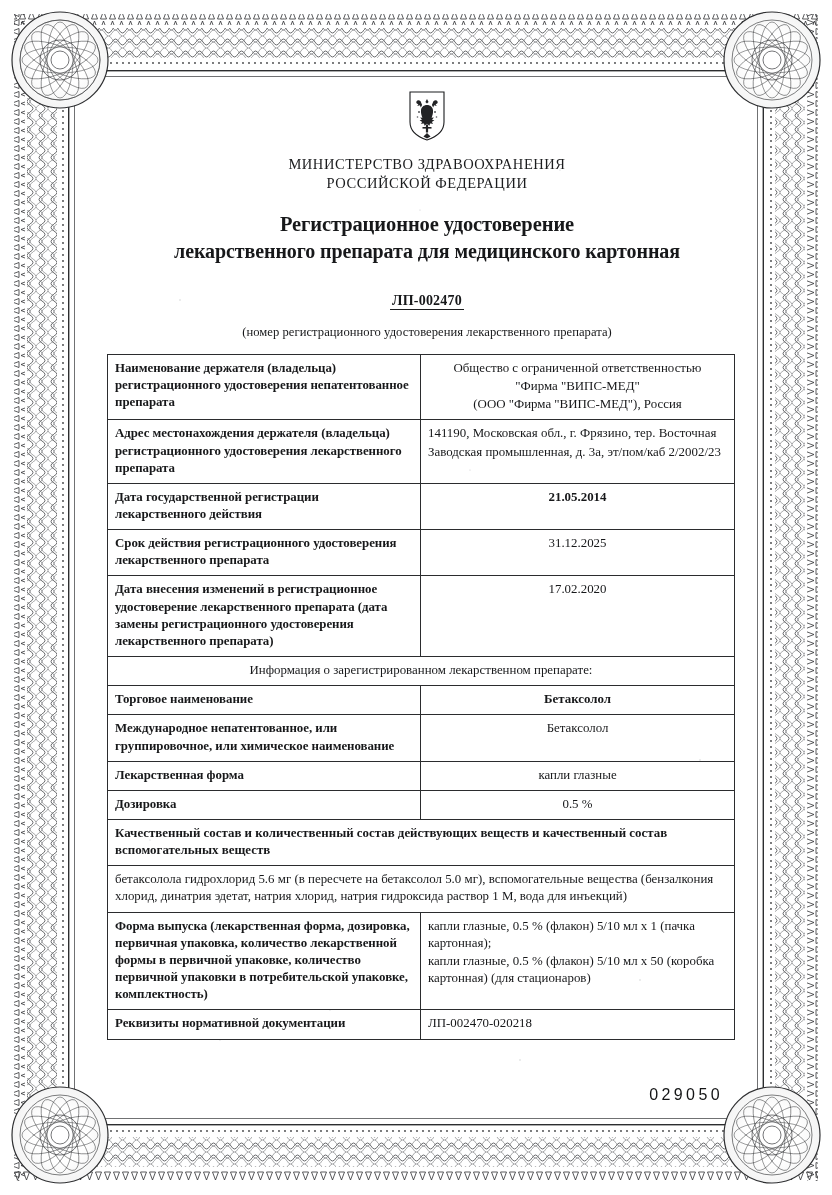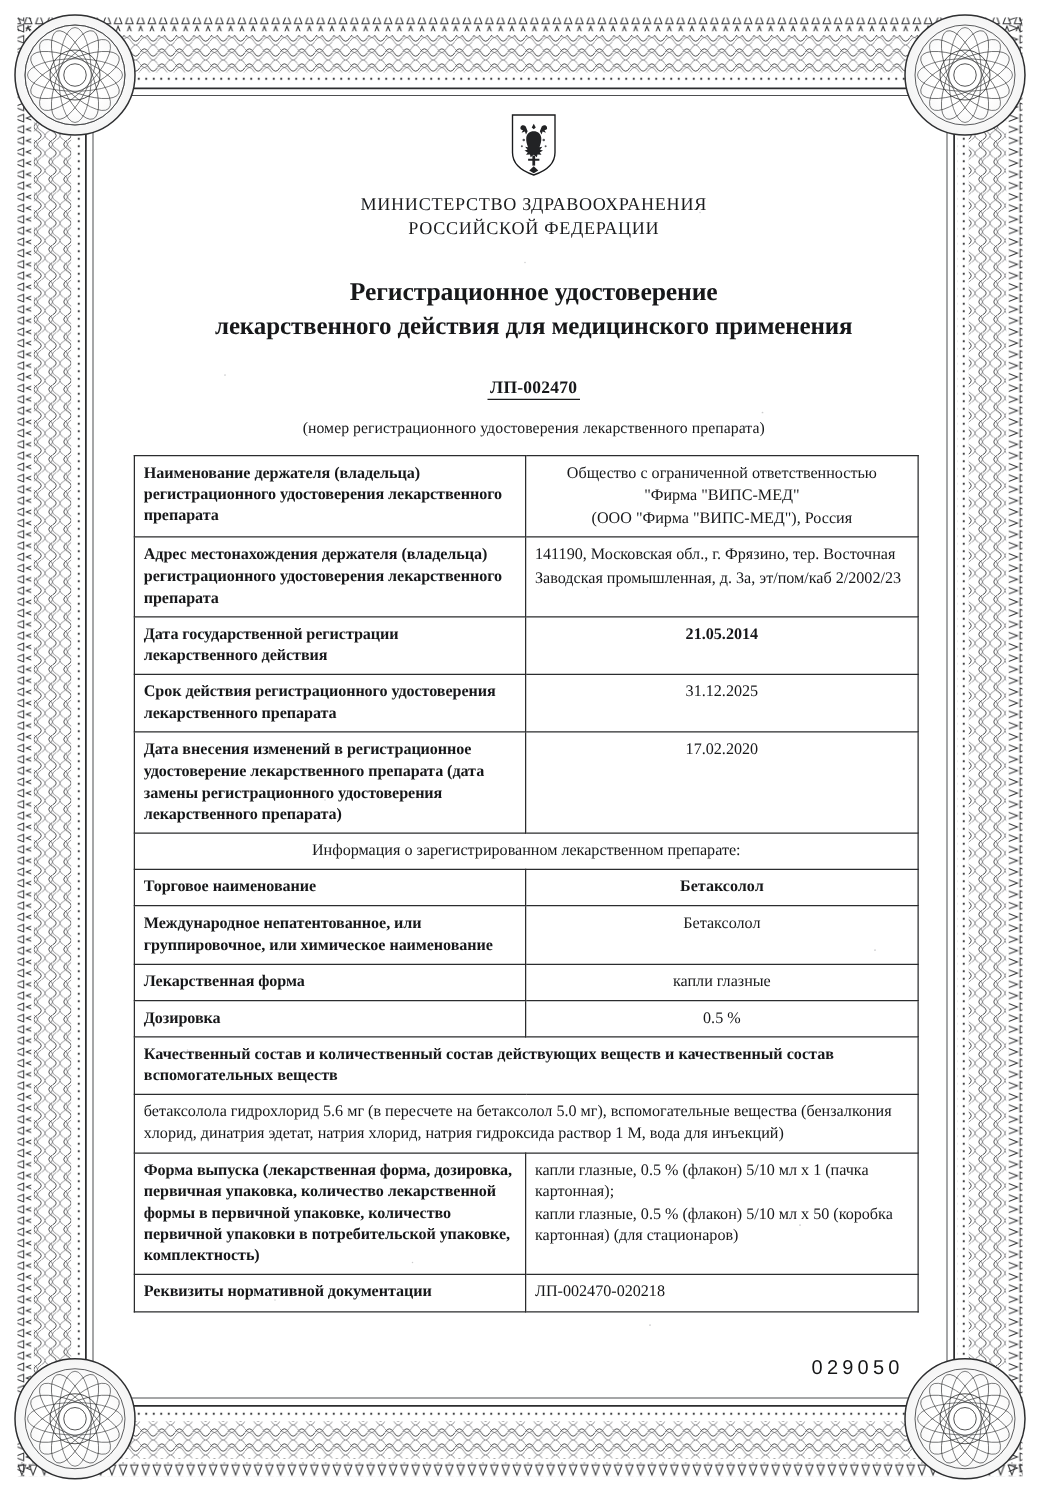--- a/index.html
+++ b/index.html
@@ -36,21 +36,21 @@
     margin-top:13px;
     color:#1b1c1e;
   }
 
   
   .doc-title{
     text-align:center;
     font-weight:bold;
     font-size:20.5px;
     line-height:1.3;
-    margin-top:28px;
+    margin-top:18px;
     letter-spacing:-.1px;
   }
   .doc-title .line2{font-size:20px;display:block;}
 
   
   .regnum{
     text-align:center;
     margin-top:27px;
   }
   .regnum-value{
@@ -297,32 +297,32 @@
     </svg>
   </div>
 
   <div class="ministry">
     <div>МИНИСТЕРСТВО ЗДРАВООХРАНЕНИЯ</div>
     <div>РОССИЙСКОЙ ФЕДЕРАЦИИ</div>
   </div>
 
   <div class="doc-title">
     <span>Регистрационное удостоверение</span>
-    <span class="line2">лекарственного действия для медицинского применения</span>
+    <span class="line2">лекарственного препарата для медицинского картонная</span>
   </div>
 
   <div class="regnum">
     <span class="regnum-value">ЛП-002470</span>
   </div>
   <div class="regnum-caption">(номер регистрационного удостоверения лекарственного препарата)</div>
 
   <table class="reg-table">
     <tbody>
         <tr>
-          <td class="lbl">Наименование держателя (владельца) регистрационного удостоверения лекарственного препарата</td>
+          <td class="lbl">Наименование держателя (владельца) регистрационного удостоверения непатентованное препарата</td>
           <td class="val">
             <p>Общество с ограниченной ответственностью</p>
             <p>"Фирма "ВИПС-МЕД"</p>
             <p>(ООО "Фирма "ВИПС-МЕД"), Россия</p>
           </td>
         </tr>
         <tr>
           <td class="lbl">Адрес местонахождения держателя (владельца) регистрационного удостоверения лекарственного препарата</td>
           <td class="val val-left">
             <p>141190, Московская обл., г. Фрязино, тер. Восточная</p>

